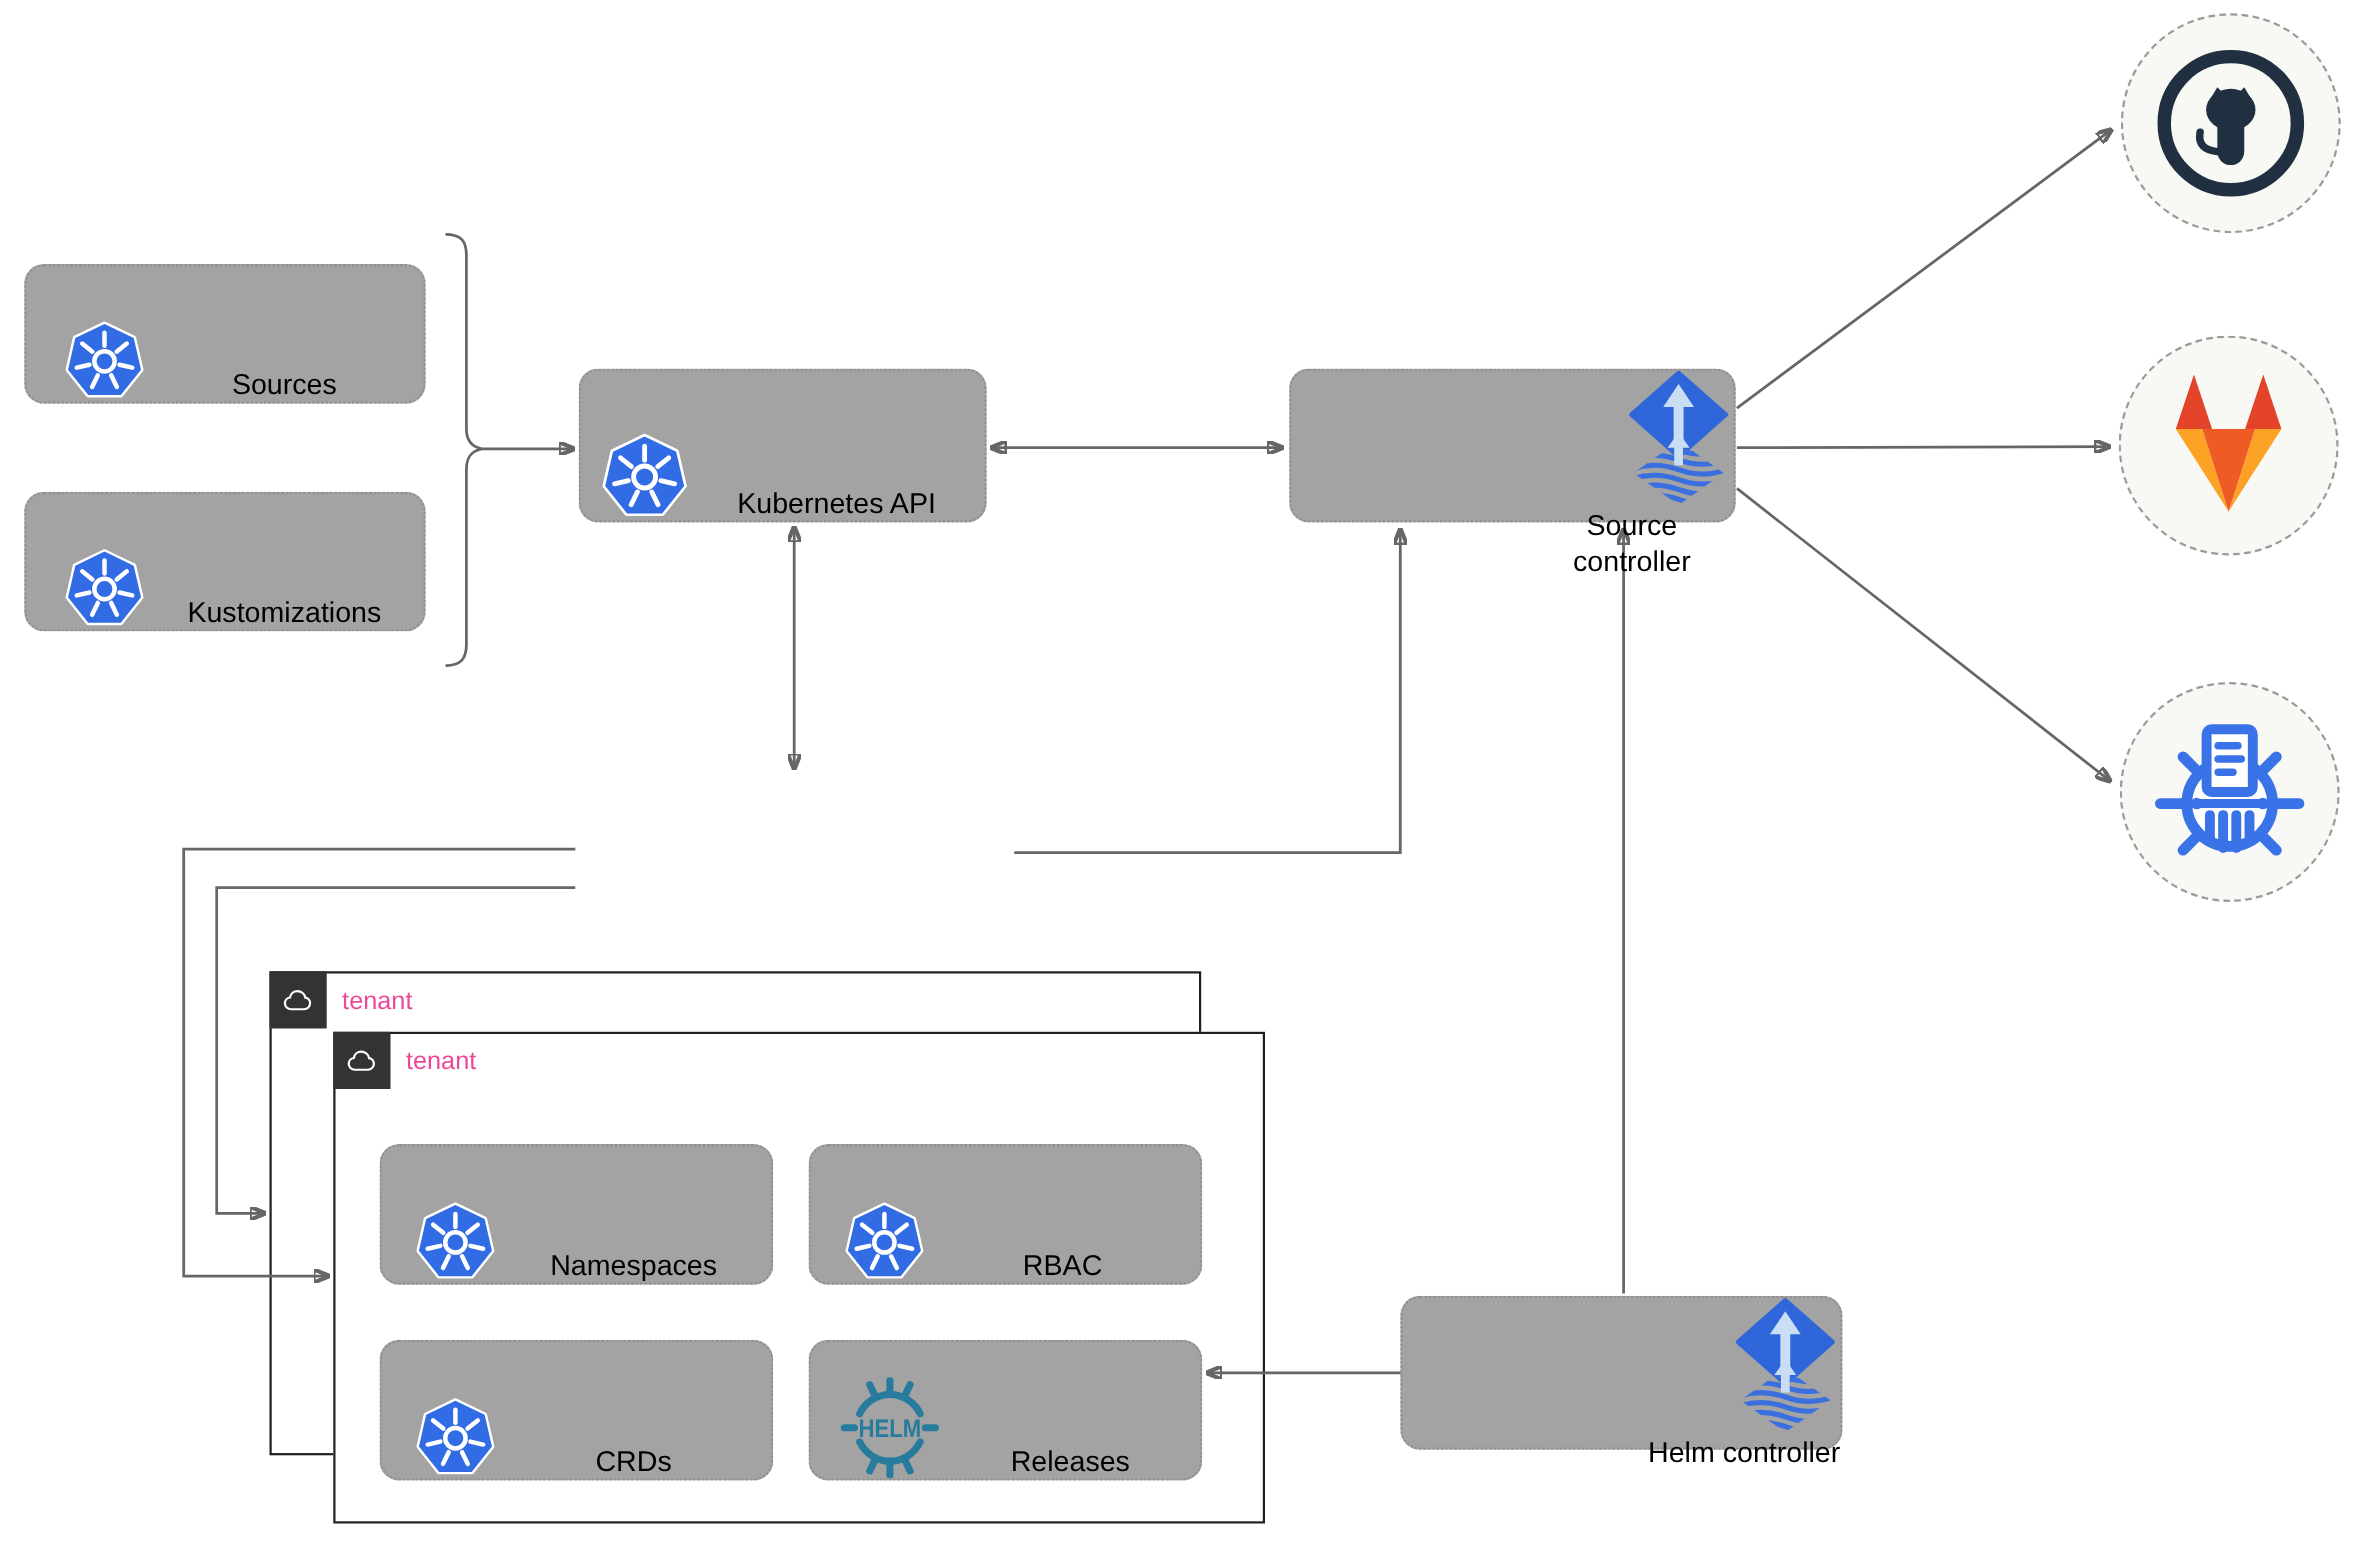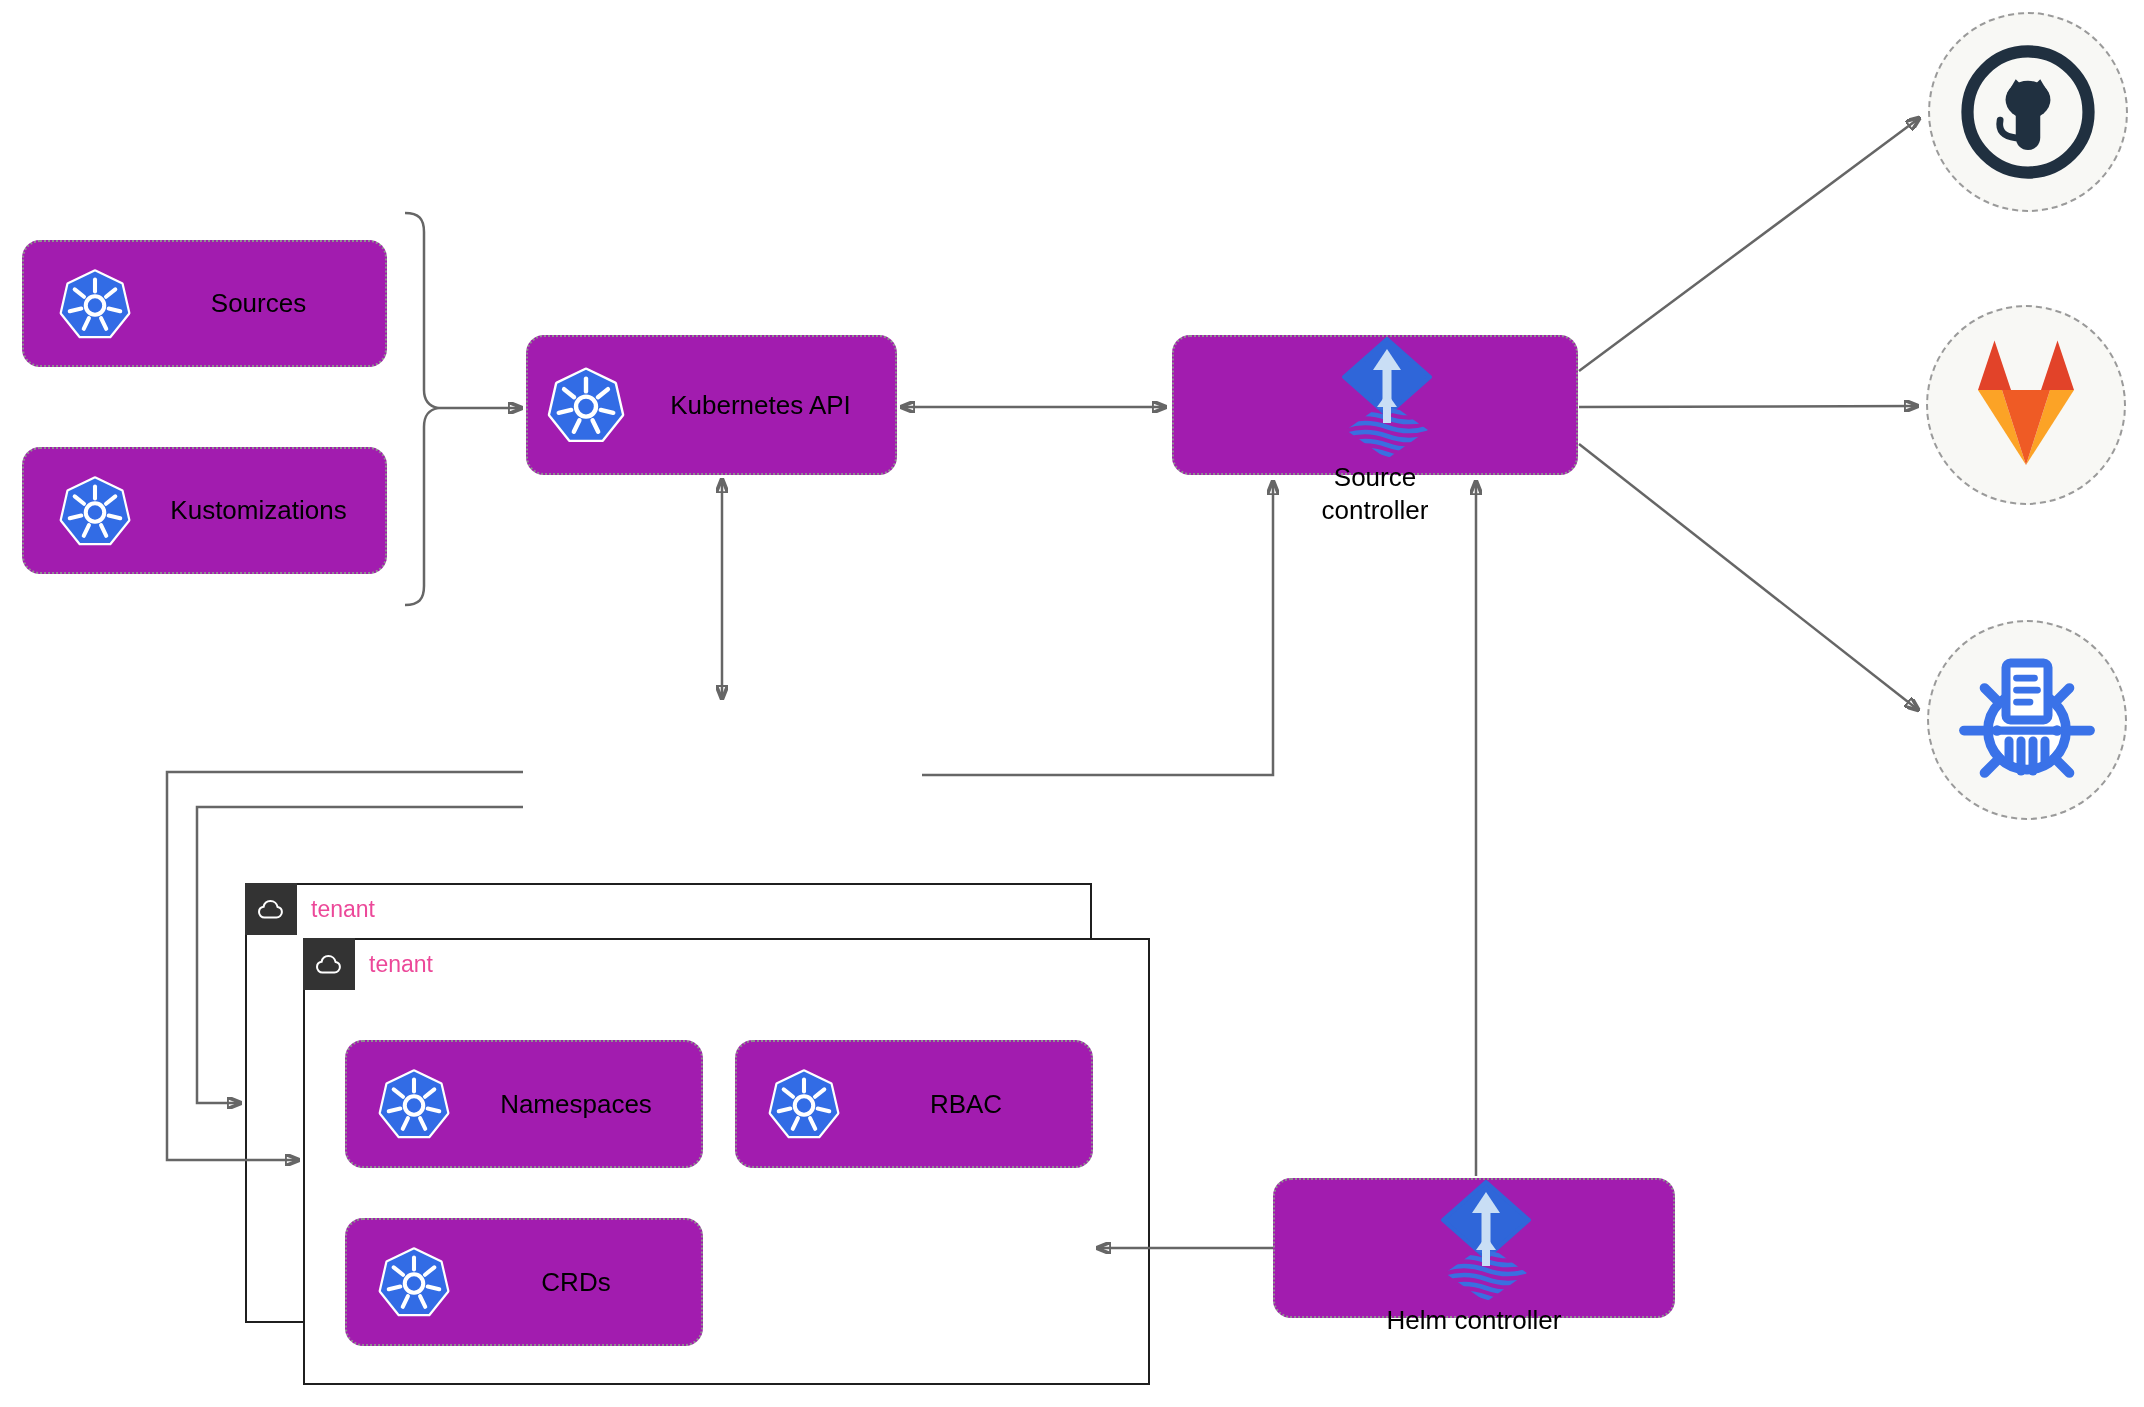--- a/index.html
+++ b/index.html
@@ -3,22 +3,22 @@
 <meta charset="utf-8">
 <style>
   html,body{margin:0;padding:0;background:#fff;}
   .canvas{
     position:relative;width:2144px;height:1407px;background:#ffffff;
     font-family:"Liberation Sans",sans-serif;color:#000;overflow:hidden;
   }
   
   .node{
     position:absolute;box-sizing:border-box;
-    background:#a21caf;border:2px dotted #8f8f8f;border-radius:18px;
-    display:flex;align-items:center;z-index:3;
+    background:#a3a3a3;border:2px dotted #8f8f8f;border-radius:18px;
+    display:flex;align-items:flex-end;z-index:3;
   }
   .node .icon{flex:none;}
   .lbl-outer{flex:1;display:flex;justify-content:center;align-items:center;}
   .lbl-inner{font-size:26px;line-height:1.25;text-align:center;color:#000;}
   .wrap .lbl-inner{max-width:185px;}
   
   .tenant{
     position:absolute;box-sizing:border-box;background:#ffffff;
     border:2px solid #1f1f1f;z-index:1;
   }
@@ -253,20 +253,28 @@
 
   <div class="node" style="left:345px;top:1218px;width:358px;height:128px;">
     <svg class="icon" width="74" height="76" style="margin-left:30px">
         <use href="#k8s-logo"></use>
       </svg>
     <div class="lbl-outer">
         <span class="lbl-inner">CRDs</span>
       </div>
   </div>
 
+  <div class="node" style="left:735px;top:1218px;width:358px;height:128px;">
+    <svg class="icon" width="92" height="92" style="margin-left:26px">
+        <use href="#helm-logo"></use>
+      </svg>
+    <div class="lbl-outer">
+        <span class="lbl-inner">Releases</span>
+      </div>
+  </div>
 
   <div class="circle" style="left:1928px;top:12px;">
     <svg width="136" height="136">
         <use href="#github-logo"></use>
       </svg>
   </div>
   <div class="circle" style="left:1926px;top:305px;">
     <svg width="150" height="138">
         <use href="#gitlab-logo"></use>
       </svg>

